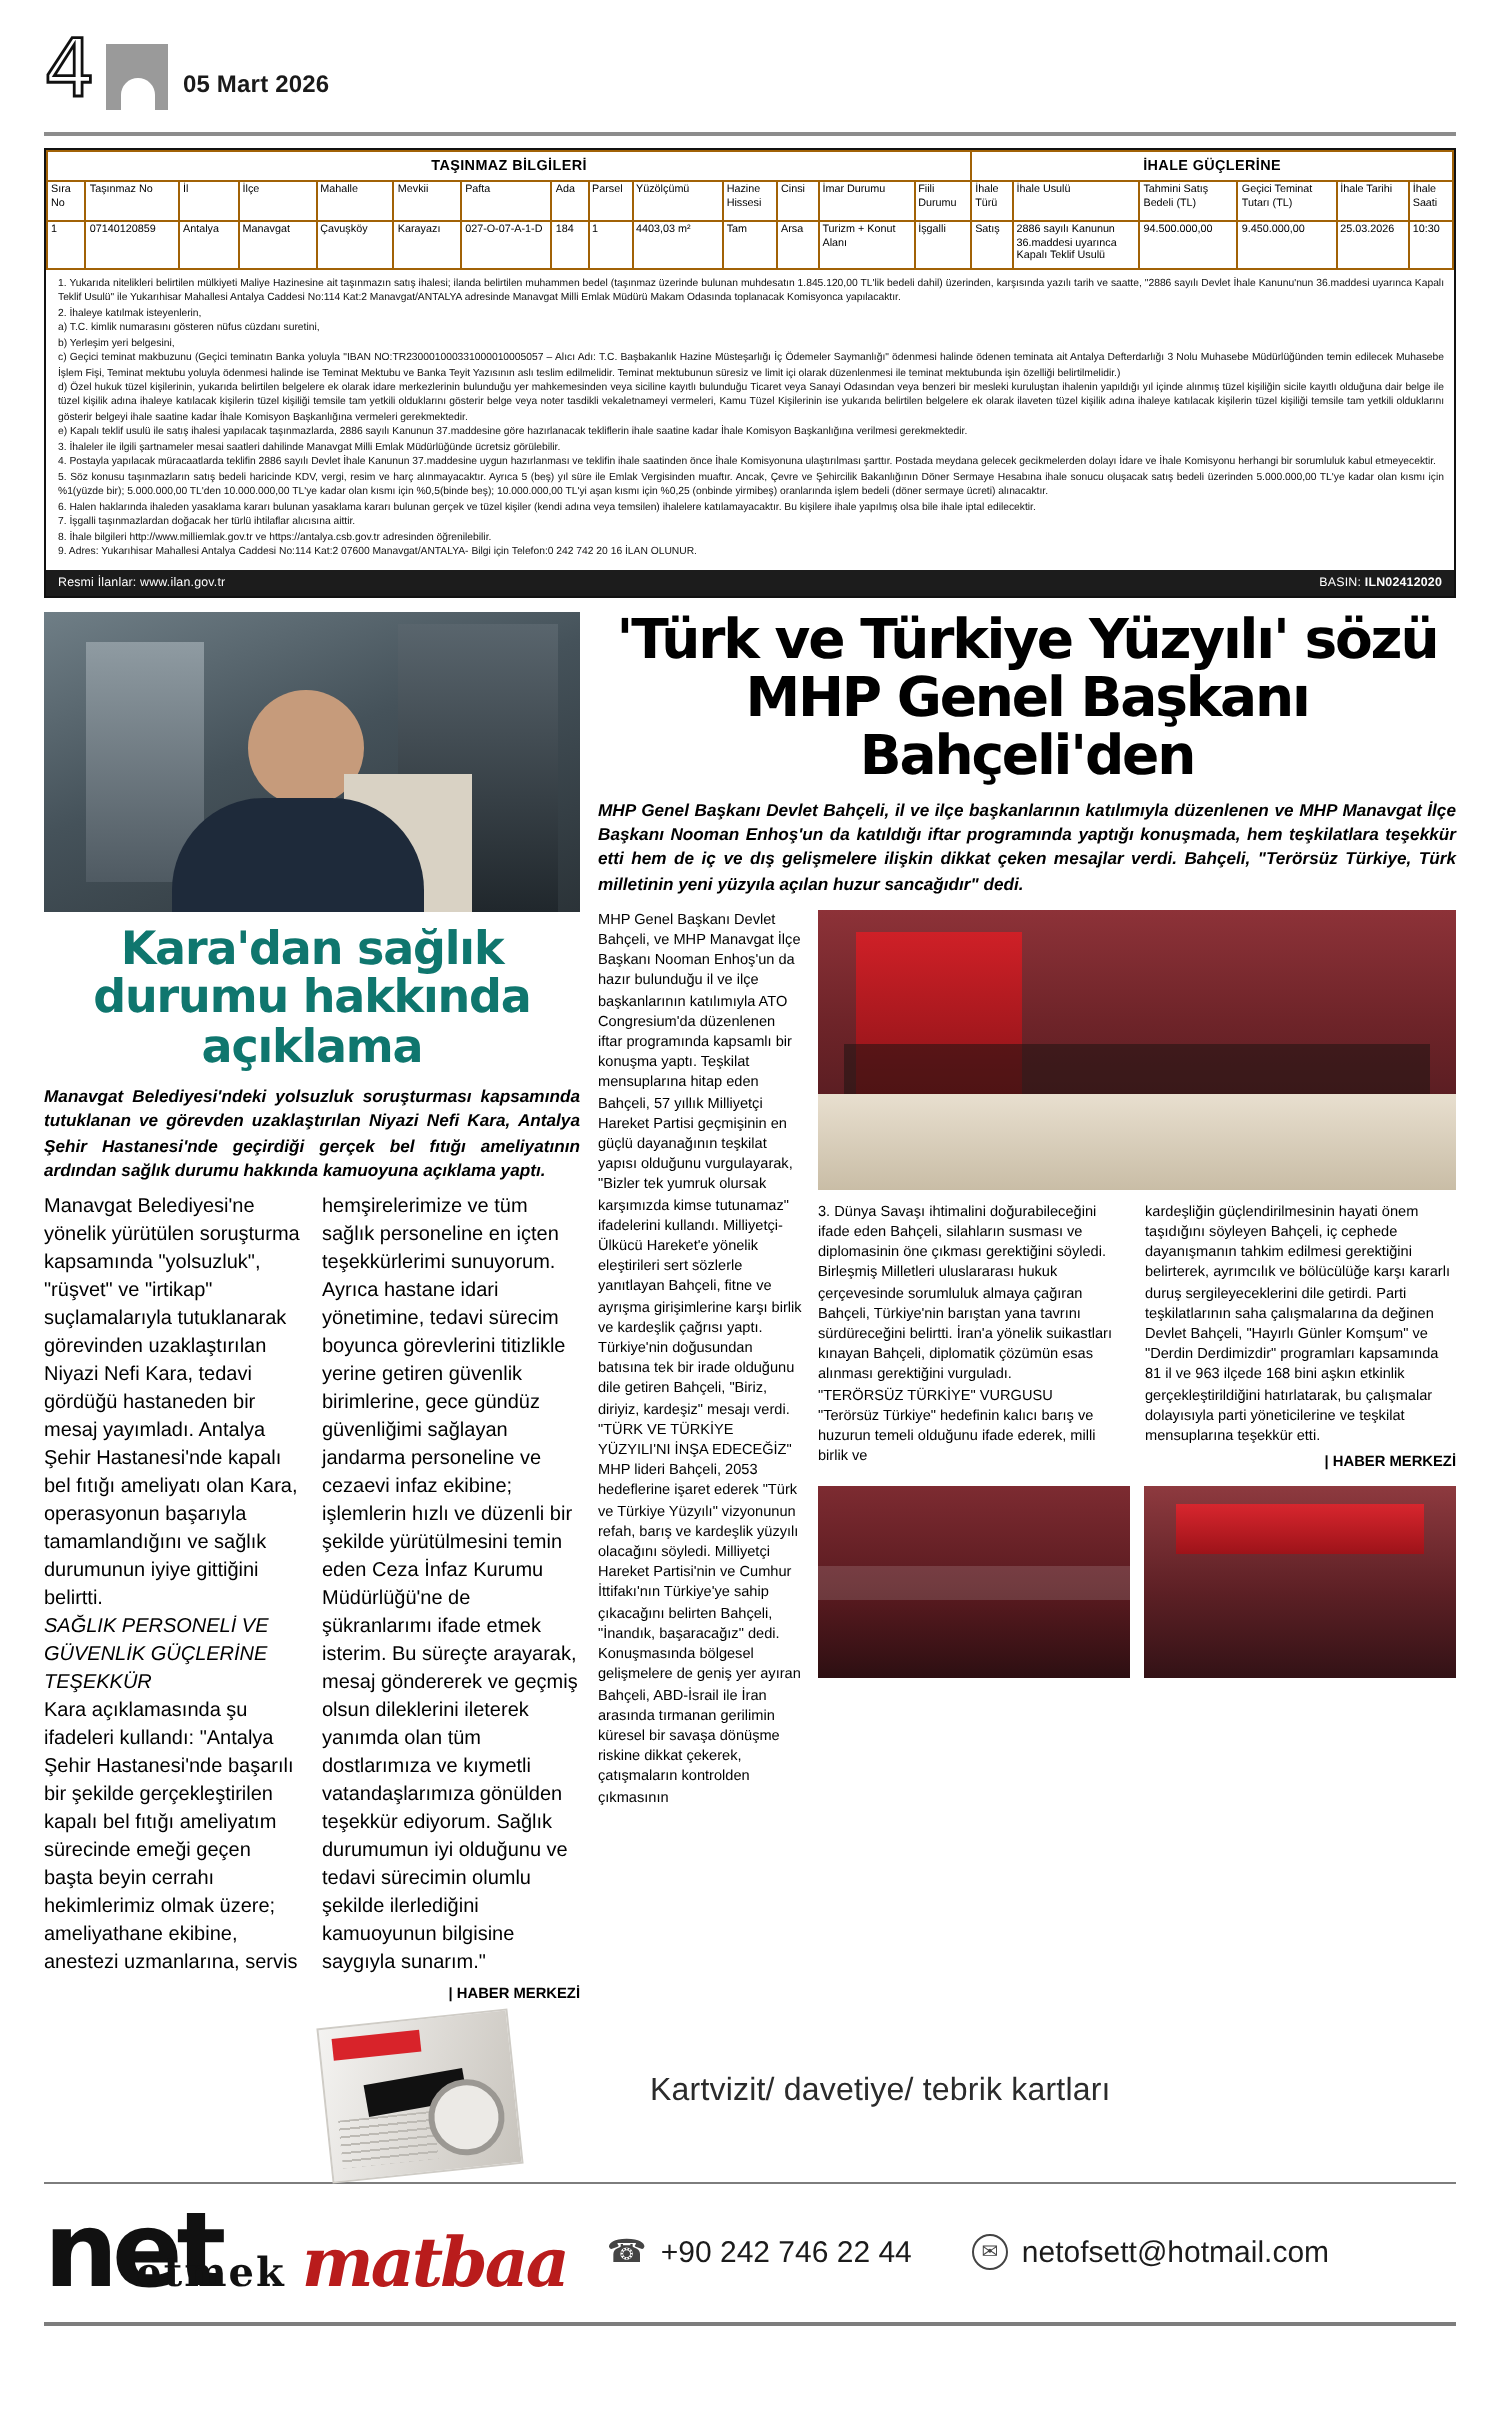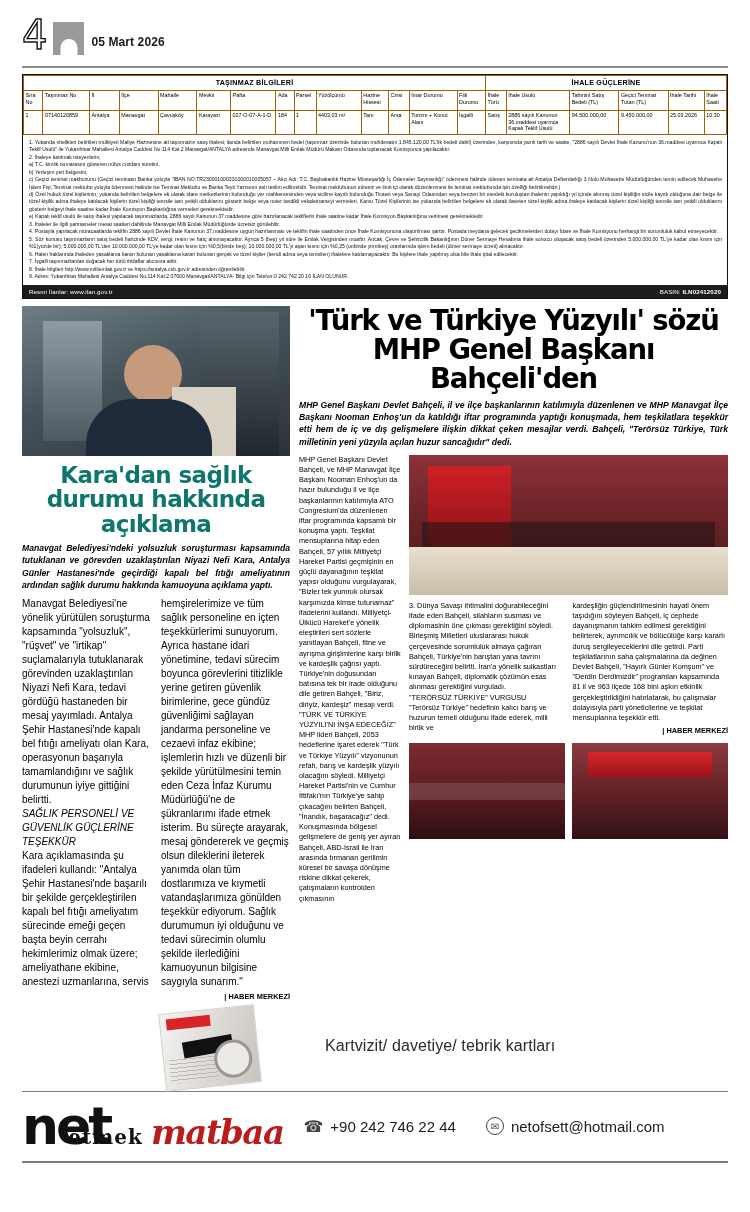--- a/index.html
+++ b/index.html
@@ -359,21 +359,21 @@
 
   <div class="content">
 
     <div class="col-left">
       <div class="photo speaker">
         <div class="photo-fig1"></div>
         <div class="photo-fig2"></div>
         <div class="photo-fig3"></div>
       </div>
       <div class="hl-left">Kara'dan sağlık durumu hakkında açıklama</div>
-      <div class="lead-left">Manavgat Belediyesi'ndeki yolsuzluk soruşturması kapsamında tutuklanan ve görevden uzaklaştırılan Niyazi Nefi Kara, Antalya Günler Hastanesi'nde geçirdiği kapalı bel fıtığı ameliyatının ardından sağlık durumu hakkında kamuoyuna açıklama yaptı.</div>
+      <div class="lead-left">Manavgat Belediyesi'ndeki yolsuzluk soruşturması kapsamında tutuklanan ve görevden uzaklaştırılan Niyazi Nefi Kara, Antalya Şehir Hastanesi'nde geçirdiği gerçek bel fıtığı ameliyatının ardından sağlık durumu hakkında kamuoyuna açıklama yaptı.</div>
       <div class="two-col">
         <p>Manavgat Belediyesi'ne yönelik yürütülen soruşturma kapsamında "yolsuzluk", "rüşvet" ve "irtikap" suçlamalarıyla tutuklanarak görevinden uzaklaştırılan Niyazi Nefi Kara, tedavi gördüğü hastaneden bir mesaj yayımladı. Antalya Şehir Hastanesi'nde kapalı bel fıtığı ameliyatı olan Kara, operasyonun başarıyla tamamlandığını ve sağlık durumunun iyiye gittiğini belirtti.</p>
         <p class="sub">SAĞLIK PERSONELİ VE GÜVENLİK GÜÇLERİNE TEŞEKKÜR</p>
         <p>Kara açıklamasında şu ifadeleri kullandı: "Antalya Şehir Hastanesi'nde başarılı bir şekilde gerçekleştirilen kapalı bel fıtığı ameliyatım sürecinde emeği geçen başta beyin cerrahı hekimlerimiz olmak üzere; ameliyathane ekibine, anestezi uzmanlarına, servis</p>
         <p>hemşirelerimize ve tüm sağlık personeline en içten teşekkürlerimi sunuyorum. Ayrıca hastane idari yönetimine, tedavi sürecim boyunca görevlerini titizlikle yerine getiren güvenlik birimlerine, gece gündüz güvenliğimi sağlayan jandarma personeline ve cezaevi infaz ekibine; işlemlerin hızlı ve düzenli bir şekilde yürütülmesini temin eden Ceza İnfaz Kurumu Müdürlüğü'ne de şükranlarımı ifade etmek isterim. Bu süreçte arayarak, mesaj göndererek ve geçmiş olsun dileklerini ileterek yanımda olan tüm dostlarımıza ve kıymetli vatandaşlarımıza gönülden teşekkür ediyorum. Sağlık durumumun iyi olduğunu ve tedavi sürecimin olumlu şekilde ilerlediğini kamuoyunun bilgisine saygıyla sunarım."</p>
       </div>
       <div class="byline">| HABER MERKEZİ</div>
     </div>
 
     <div class="col-right">

